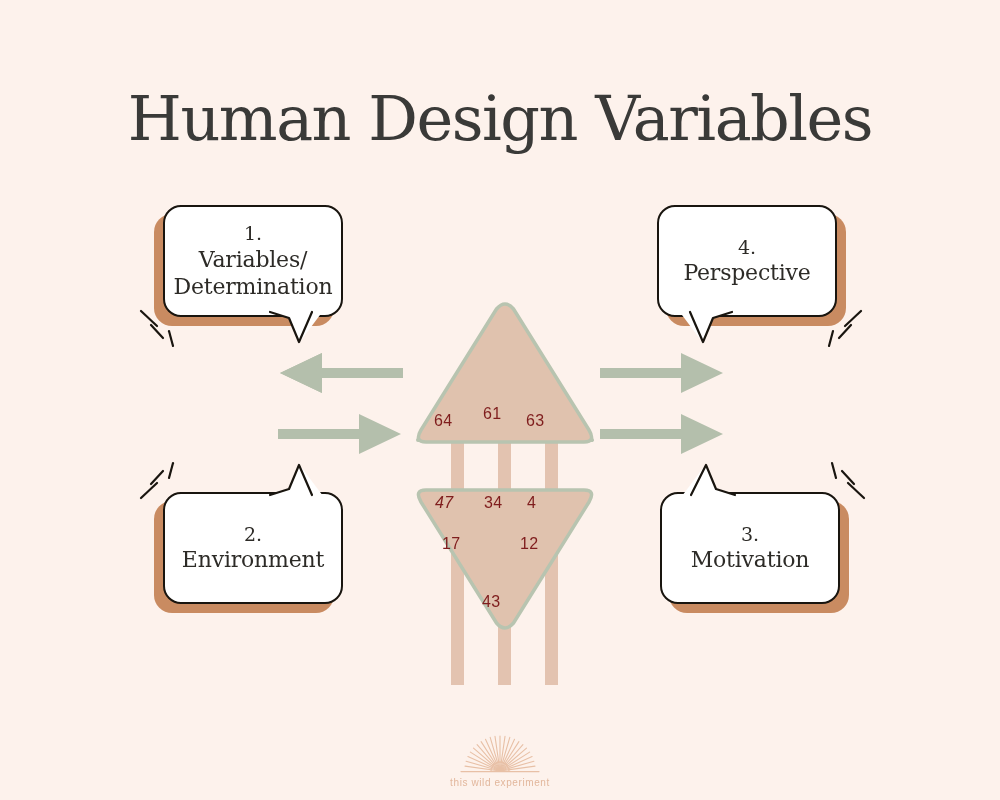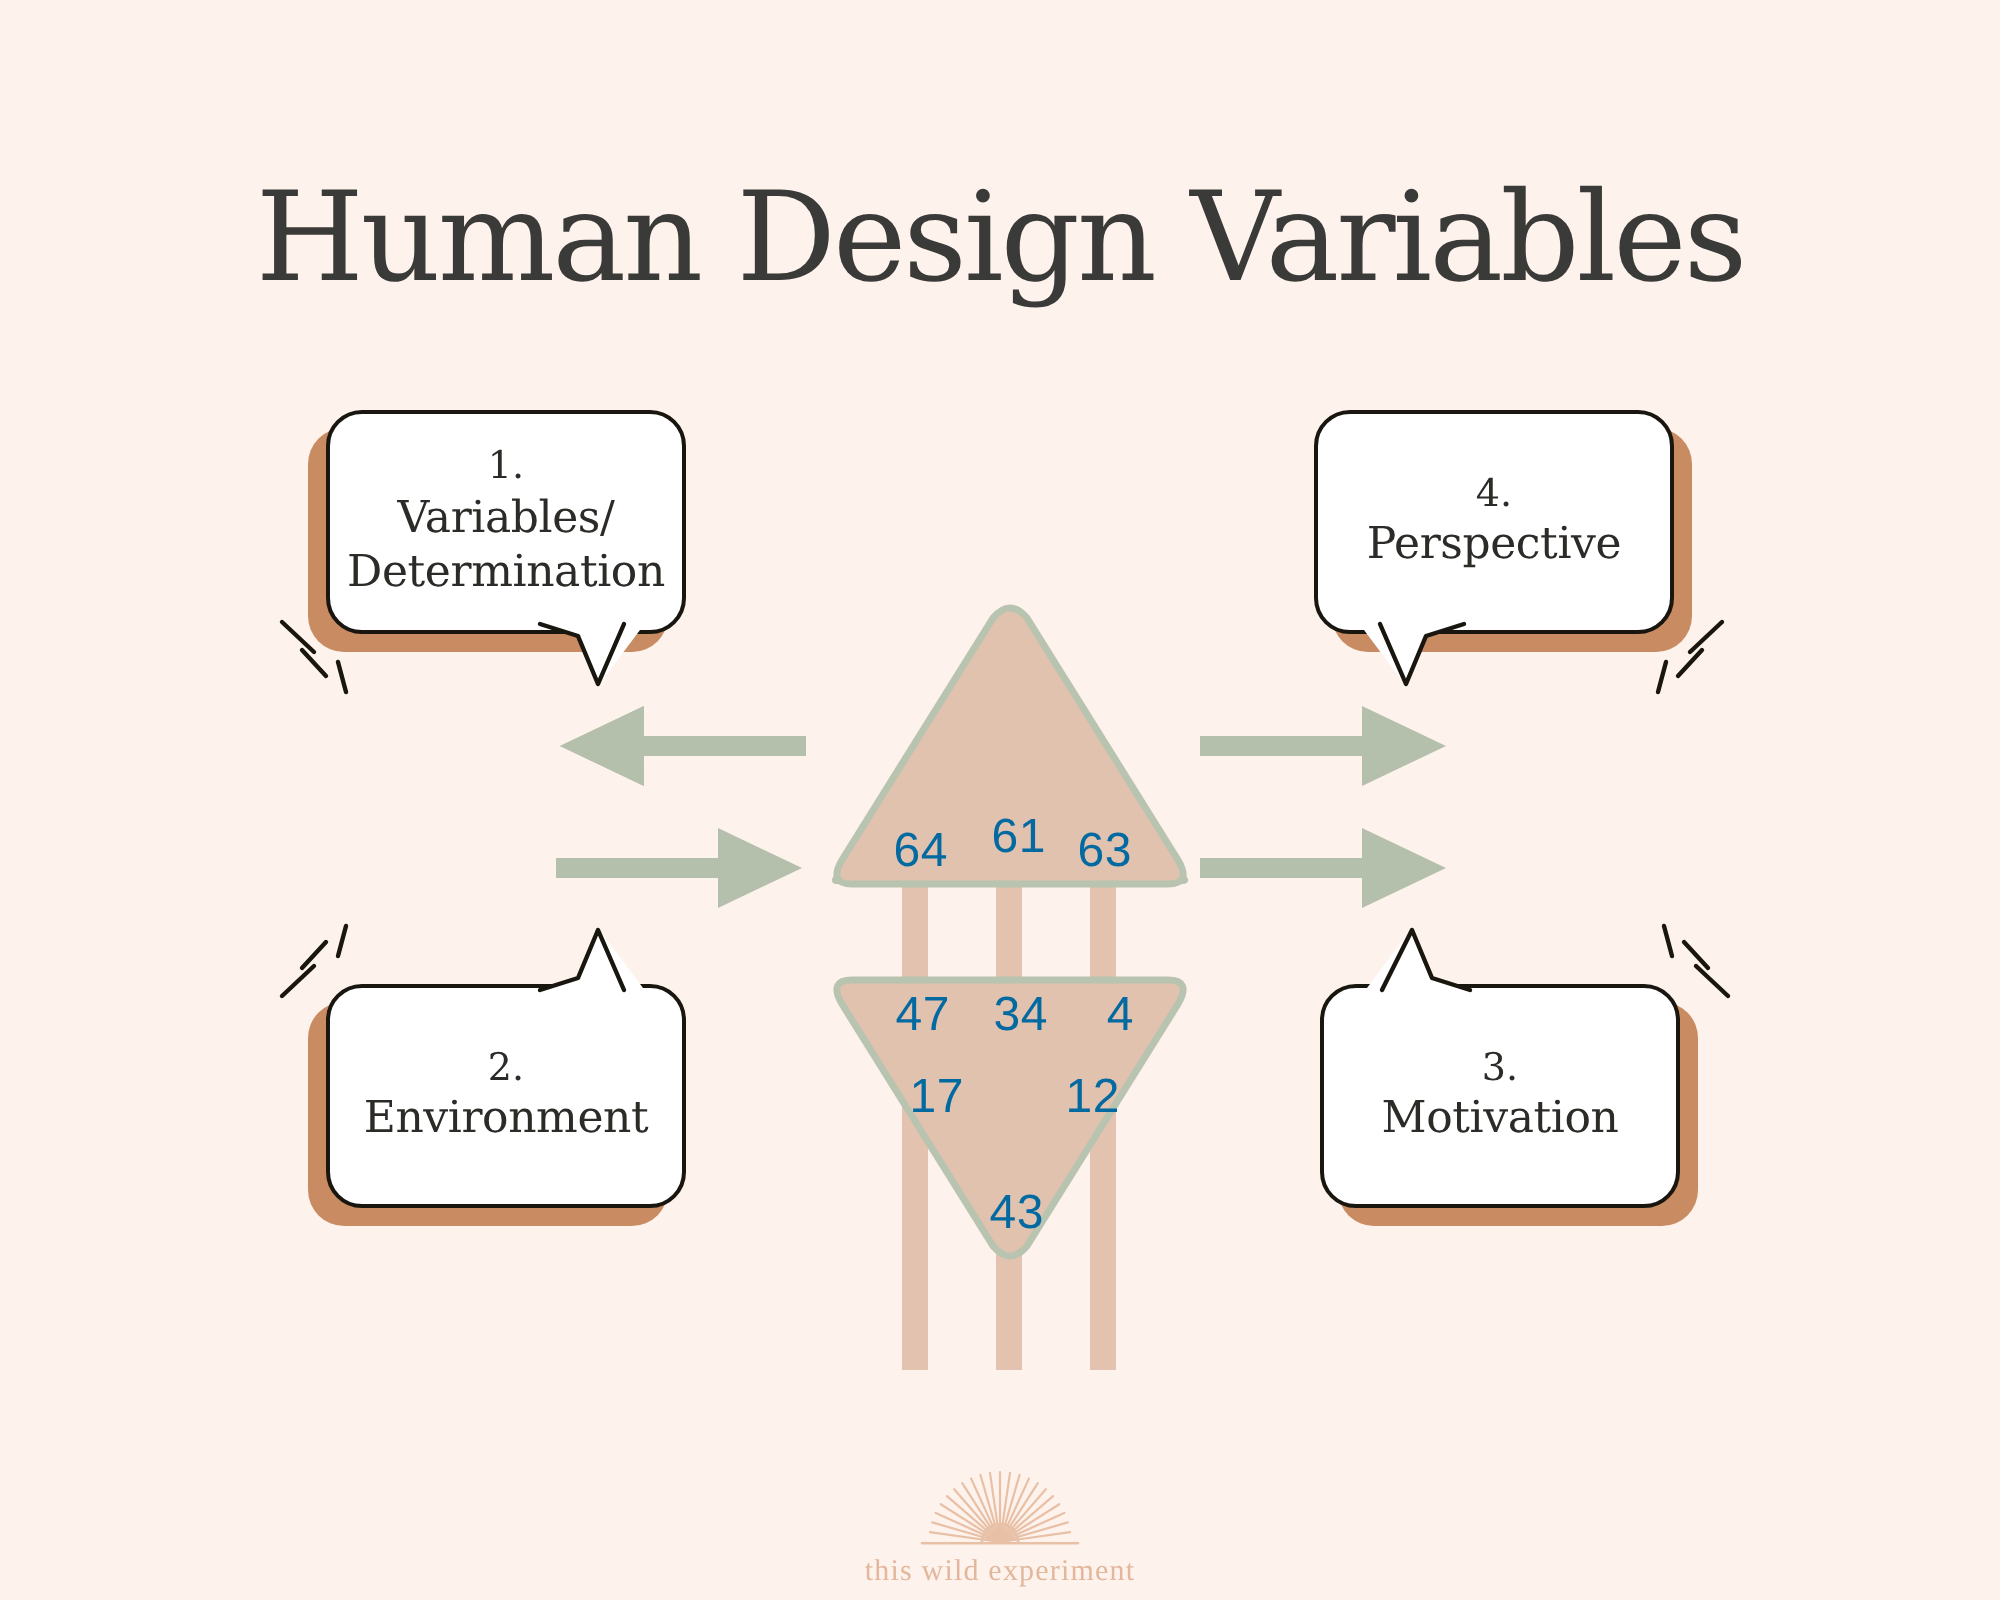--- a/index.html
+++ b/index.html
@@ -108,38 +108,38 @@
   #center-figure {
     position: absolute;
     left: 400px;
     top: 295px;
     width: 210px;
     height: 400px;
   }
   .gate-num {
     position: absolute;
     font-family: "Liberation Sans", sans-serif;
-    font-size: 24px;
-    color: #0369a1;
-    text-align: right;
+    font-size: 16px;
+    color: #7f1d1d;
+    text-align: left;
     width: 40px;
     letter-spacing: 0.3px;
   }
 
   
   #logo {
     position: absolute;
     left: 0;
     top: 733px;
     width: 1000px;
     text-align: center;
   }
   #logo-text {
-    font-family: Liberation Serif, serif;
-    font-size: 15px;
+    font-family: Liberation Sans, sans-serif;
+    font-size: 10px;
     letter-spacing: 0.6px;
     color: #e2b79c;
     margin-top: -2px;
   }
 </style>
 </head>
 <body style="background: rgb(253, 242, 236);">
 
 <div id="canvas">
 
@@ -182,21 +182,21 @@
     </svg>
 
     <div class="gate-num" style="left:34px; top:117px;">64</div>
     <div class="gate-num" style="left:83px; top:110px;">61</div>
     <div class="gate-num" style="left:126px; top:117px;">63</div>
 
     <svg style="position:absolute; left:0; top:192px;" width="210" height="150" viewBox="0 0 210 150">
       <path d="M 26 3 L 184 3 Q 196 3 189 15 L 113.5 136 Q 105 146 96.5 136 L 21 15 Q 14 3 26 3 Z" fill="#e0c2ae" stroke="#b8c4b0" stroke-width="3.5" stroke-linejoin="round"></path>
     </svg>
 
-    <div class="gate-num" style="left:35px; top:199px;">47</div>
+    <div class="gate-num" style="left:35px; top:199px;font-style:italic;">47</div>
     <div class="gate-num" style="left:84px; top:199px;">34</div>
     <div class="gate-num" style="left:127px; top:199px;">4</div>
     <div class="gate-num" style="left:42px; top:240px;">17</div>
     <div class="gate-num" style="left:120px; top:240px;">12</div>
     <div class="gate-num" style="left:82px; top:298px;">43</div>
   </div>
 
   <div class="bubble-wrap" id="bubble-1">
     <div class="bubble-shadow"></div>
     <svg class="bubble-tail" style="left:104px; top:104px;" width="60" height="36" viewBox="0 0 60 36">

